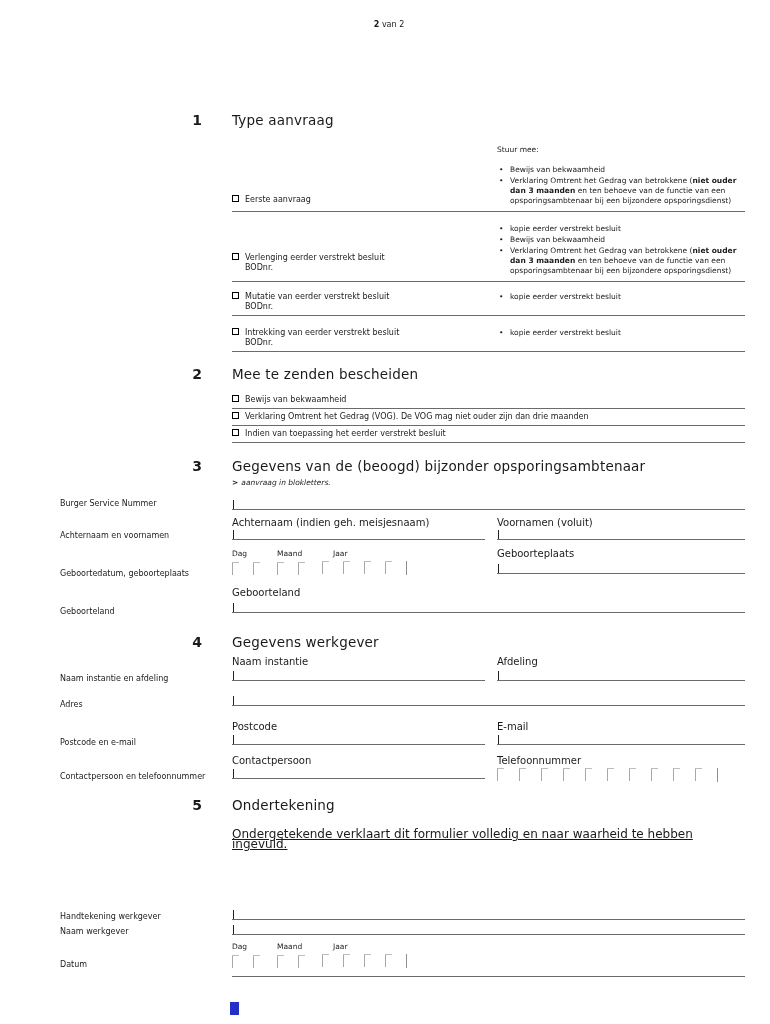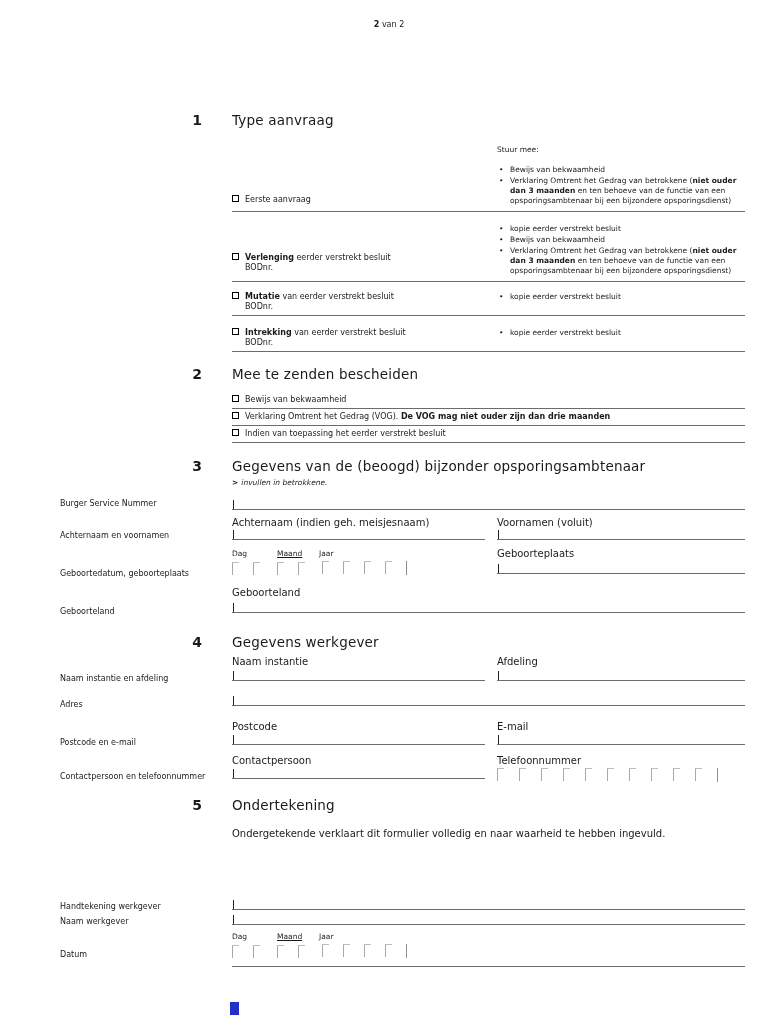--- a/index.html
+++ b/index.html
@@ -35,21 +35,21 @@
   .align-end { align-items:flex-end; }
   .align-start { align-items:flex-start; }
 
   .stuurmee { font-size:7.5px; margin-bottom:11px; }
   ul.bl { list-style:none; font-size:7.5px; line-height:10px; }
   ul.bl li { position:relative; padding-left:13px; margin-bottom:1px; }
   ul.bl li::before { content:"\2022"; position:absolute; left:2px; top:0; }
 
   .cb { display:inline-block; width:7px; height:7px; border:1px solid #000; margin-right:6px; flex-shrink:0; vertical-align:-1px; }
   .cbrow { display:flex; align-items:flex-start; font-size:8px; line-height:10px; }
-  .cbl b { font-weight:bold; }
+  .cbl b { font-weight:normal; }
   .bodnr { font-size:8px; line-height:10px; margin-left:13px; }
   .cbblock { width:100%; }
 
   
   .s2item { border-bottom:1px solid #6b6b6b; padding-bottom:3px; }
 
   
   .fline { position:relative; border-bottom:1px solid #6b6b6b; }
   .fline.tick::before { content:""; position:absolute; left:1px; bottom:0; height:9px; width:0; border-left:1px solid #222; }
   .flabel { font-size:10px; line-height:9px; }
@@ -58,23 +58,23 @@
   .comb { display:flex; align-items:flex-end; height:15px; margin-top:2px; }
   .comb .g { display:flex; }
   .comb .g + .g { margin-left:3px; }
   .cell { display:inline-block; width:21px; height:13px; position:relative; }
   .cell::before { content:""; position:absolute; left:0; top:0; height:13px; border-left:1px solid #a8a8a8; }
   .cell::after { content:""; position:absolute; left:0; top:0; width:7px; border-top:1px solid #bdbdbd; }
   .cell.wide { width:22px; }
   .cend { display:inline-block; width:2px; height:14px; border-left:1.5px solid #8f8f8f; }
 
   .dlr { display:flex; font-size:7.5px; line-height:9px; }
-  .dlr .w-dag { width:45px; } .dlr .w-maand { width:42px;text-decoration:underline; }
-
-  .statement { font-size:10px; line-height:10px; }
+  .dlr .w-dag { width:45px; } .dlr .w-maand { width:56px; }
+
+  .statement { font-size:12px; line-height:10px;text-decoration:underline; }
 
   .bluemark { position:absolute; left:230px; top:1002px; width:9px; height:13px; background:#2330c8; }
 
   
   .mt5{margin-top:5px}.mt6{margin-top:6px}.mt8{margin-top:8px}.mt9{margin-top:9px}.mt10{margin-top:10px}.mt12{margin-top:12px}.mt13{margin-top:3px}.mt14{margin-top:14px}.mt15{margin-top:15px}
   .mt16{margin-top:16px}.mt17{margin-top:17px}.mt47{margin-top:61px}
   .pb3{padding-bottom:3px}.pb4{padding-bottom:4px}
   .pt2{padding-top:2px}.pt6{padding-top:6px}.pt13{padding-top:13px}.pt16{padding-top:16px}
   .pt17{padding-top:17px}.pt18{padding-top:18px}.pt19{padding-top:19px}.pt20{padding-top:20px}
   .h10{height:10px}.h11{height:11px}.h12{height:12px}.h13{height:13px}.h14{height:14px}.h15{height:15px}.h16{height:16px}
@@ -200,21 +200,21 @@
             <span class="cbl"><span>Indien van toepassing het eerder verstrekt besluit</span></span>
           </div>
         </div>
       </div>
     </div>
 
     <div class="sec mt15">
       <div class="num">3</div>
       <div class="ttlwrap">
         <div class="ttl">Gegevens van de (beoogd) bijzonder opsporingsambtenaar</div>
-        <div class="subtitle"><span class="arrow">&gt;</span><i>invullen in betrokkene.</i></div>
+        <div class="subtitle"><span class="arrow">&gt;</span><i>aanvraag in blokletters.</i></div>
       </div>
     </div>
 
     <div class="row mt12">
       <div class="side">Burger Service Nummer</div>
       <div class="main">
         <div class="fline tick h11"></div>
       </div>
     </div>
 

